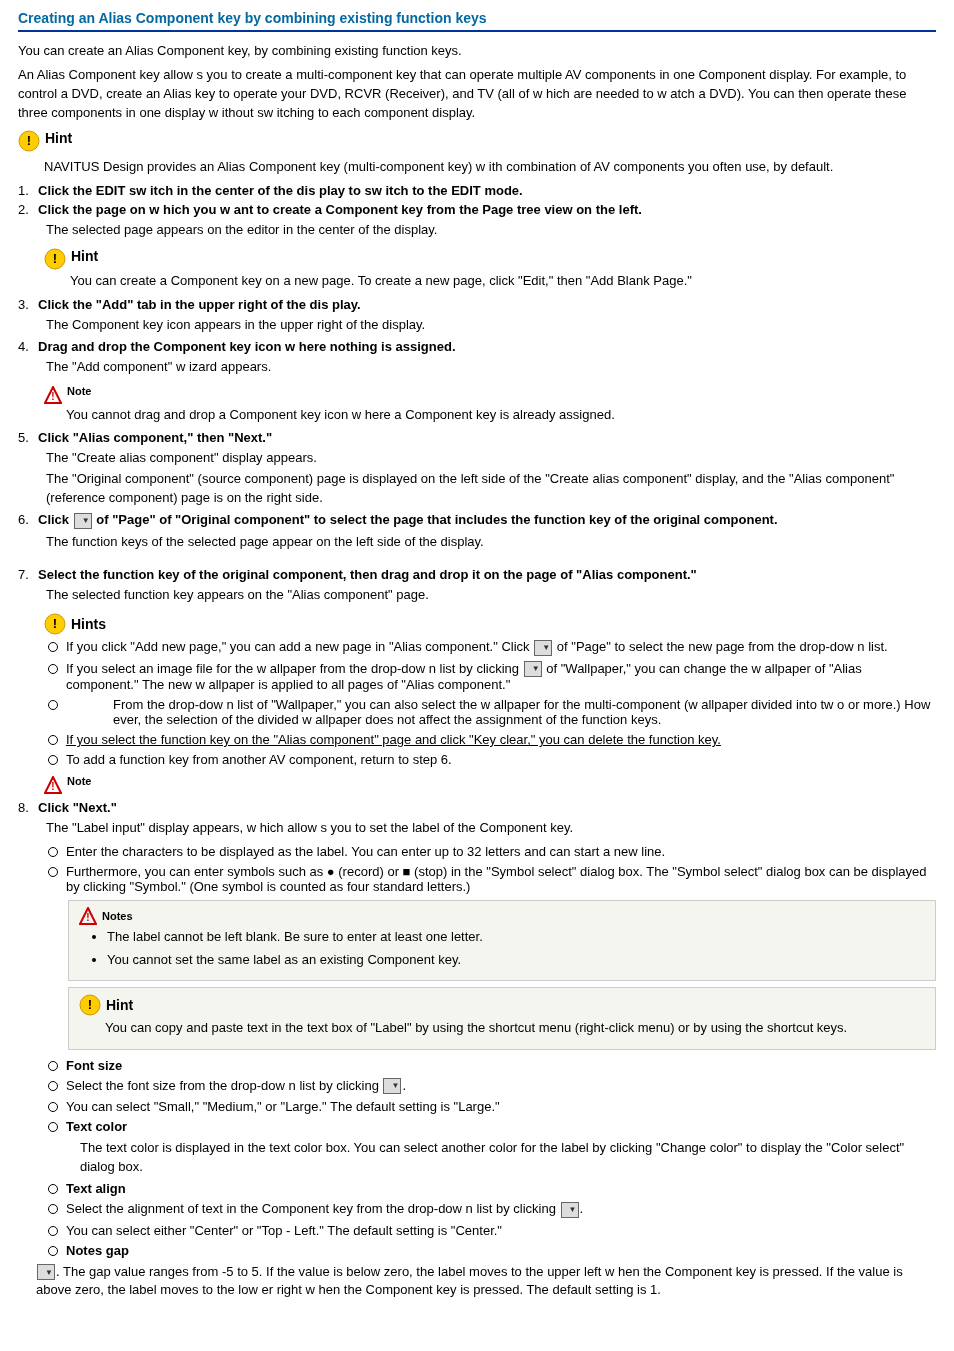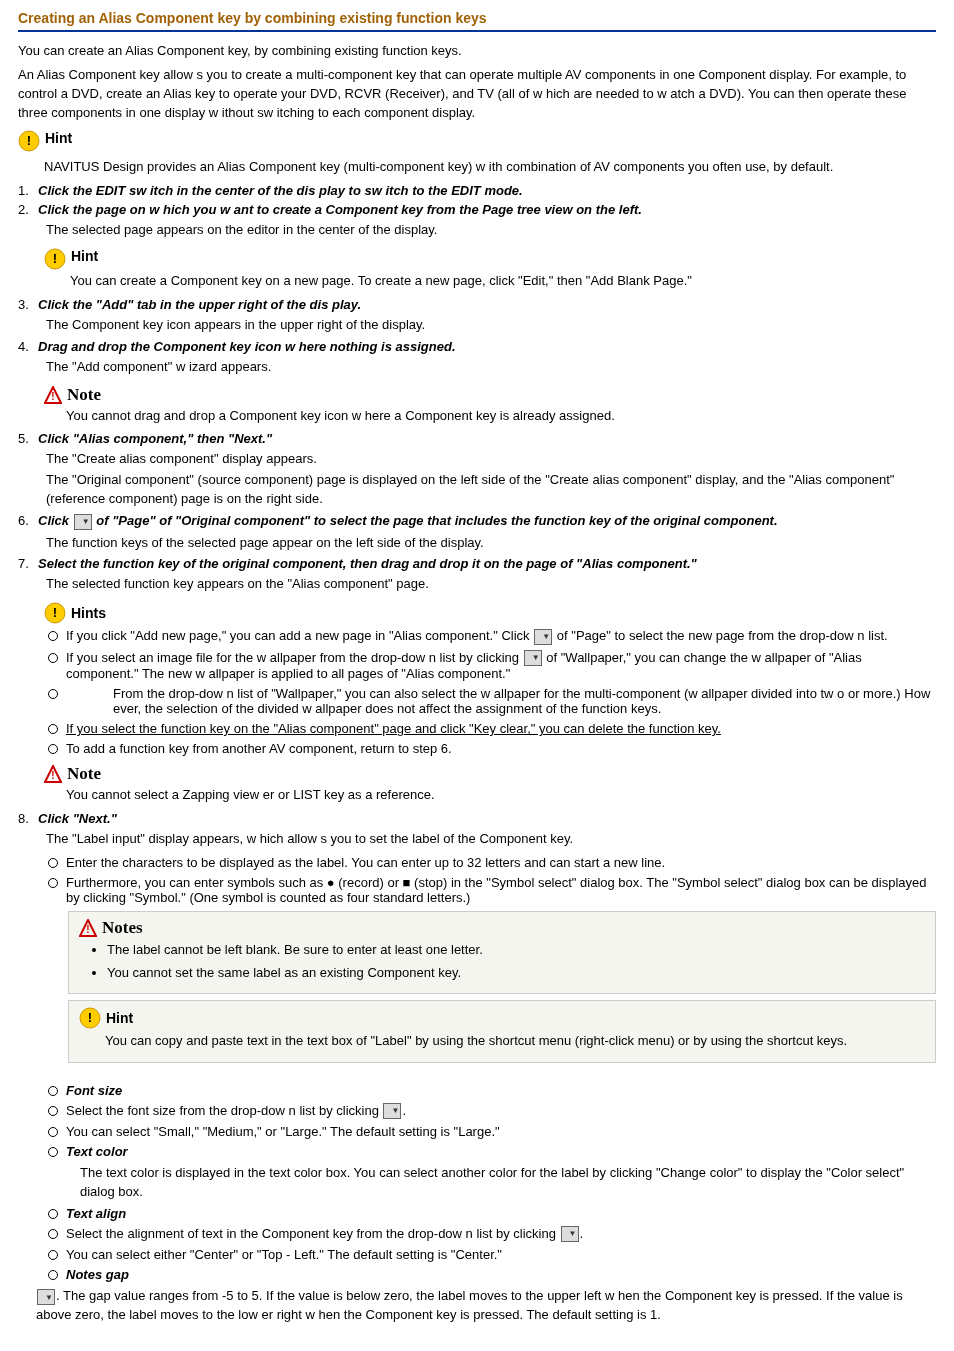--- a/index.html
+++ b/index.html
@@ -10,21 +10,21 @@
       background: #fff;
       width: 954px;
       min-height: 1351px;
     }
     .page-container {
       padding: 10px 18px 20px 18px;
     }
     .page-title {
       font-size: 14px;
       font-weight: bold;
-      color: #a16207;
+      color: #0369a1;
       border-bottom: 2px solid #003399;
       padding-bottom: 4px;
       margin-bottom: 10px;
     }
     p {
       margin-bottom: 5px;
       line-height: 1.45;
     }
     .hint-box {
       display: flex;
@@ -49,33 +49,32 @@
     }
     .note-icon {
       width: 18px;
       height: 18px;
       margin-right: 5px;
       flex-shrink: 0;
       margin-top: 1px;
     }
     .note-label {
       font-weight: bold;
-      font-size: 17px;
-      font-family: Liberation Serif, serif;
+      font-size: 11px;
     }
     ul.bullet-list {
       margin-left: 28px;
       margin-bottom: 4px;
       list-style: disc;
     }
     ul.bullet-list li {
       margin-bottom: 4px;
       line-height: 1.45;
     }
-    .bold { font-weight: bold; font-style: italic; }
+    .bold { font-weight: bold; }
     .dropdown-icon {
       display: inline-block;
       width: 18px;
       height: 16px;
       border: 1px solid #666;
       background: #ddd;
       vertical-align: middle;
       position: relative;
       margin: 0 1px;
     }
@@ -207,21 +206,21 @@
     <span class="step-num">5.</span>
     <span class="li-text"><span class="bold">Click "Alias component," then "Next."</span></span>
   </div>
   <p style="margin-left:28px; margin-bottom:2px;">The "Create alias component" display appears.</p>
   <p style="margin-left:28px; margin-bottom:4px;">The "Original component" (source component) page is displayed on the left side of the "Create alias component" display, and the "Alias component" (reference component) page is on the right side.</p>
 
   <div class="numbered-step">
     <span class="step-num">6.</span>
     <span class="li-text"><span class="bold">Click <span class="dropdown-icon"></span> of "Page" of "Original component" to select the page that includes the function key of the original component.</span></span>
   </div>
-  <p style="margin-left:28px; margin-bottom:4px;">The function keys of the selected page appear on the left side of the display.</p>
+  <p style="margin-left:28px; margin-bottom:16px;">The function keys of the selected page appear on the left side of the display.</p>
 
   <div class="numbered-step">
     <span class="step-num">7.</span>
     <span class="li-text"><span class="bold">Select the function key of the original component, then drag and drop it on the page of "Alias component."</span></span>
   </div>
   <p style="margin-left:28px; margin-bottom:6px;">The selected function key appears on the "Alias component" page.</p>
 
   <div class="hints-box" style="margin-left:26px;">
     <div class="hints-header">
       <svg class="hint-icon" viewBox="0 0 22 22">
@@ -253,21 +252,20 @@
   </div>
 
   <div style="margin-left:26px; margin-bottom:6px;">
     <div class="note-box" style="margin-bottom:2px;">
       <svg class="note-icon" viewBox="0 0 18 18">
         <polygon points="9,1 17,17 1,17" fill="none" stroke="#cc0000" stroke-width="2"></polygon>
         <text x="9" y="14" text-anchor="middle" font-size="10" font-weight="bold" fill="#cc0000">!</text>
       </svg>
       <span class="note-label">Note</span>
     </div>
-    <p style="margin-left:22px;">You cannot select a Zapping view er or LIST key as a reference.</p>
   </div>
 
   <div class="numbered-step">
     <span class="step-num">8.</span>
     <span class="li-text"><span class="bold">Click "Next."</span></span>
   </div>
   <p style="margin-left:28px; margin-bottom:6px;">The "Label input" display appears, w hich allow s you to set the label of the Component key.</p>
 
   <div class="circle-item-row" style="padding-left:30px;">
     <span class="circle-o"></span>
@@ -296,21 +294,21 @@
     <div class="inner-note-header">
       <svg style="width:22px;height:22px;margin-right:5px;flex-shrink:0;" viewBox="0 0 22 22">
         <circle cx="11" cy="11" r="10" fill="#ffcc00" stroke="#cc9900" stroke-width="1"></circle>
         <text x="11" y="15" text-anchor="middle" font-size="13" font-weight="bold" fill="#000">!</text>
       </svg>
       <span class="hint-label">Hint</span>
     </div>
     <p style="margin-left:26px;">You can copy and paste text in the text box of "Label" by using the shortcut menu (right-click menu) or by using the shortcut keys.</p>
   </div>
 
-  <div class="circle-item-row" style="padding-left:30px; margin-top:20px;">
+  <div class="circle-item-row" style="padding-left:30px; margin-top:8px;">
     <span class="circle-o"></span>
     <span class="li-text bold">Font size</span>
   </div>
   <div class="circle-item-row" style="padding-left:30px;">
     <span class="circle-o"></span>
     <span class="li-text">Select the font size from the drop-dow n list by clicking <span class="dropdown-icon"></span>.</span>
   </div>
   <div class="circle-item-row" style="padding-left:30px;">
     <span class="circle-o"></span>
     <span class="li-text">You can select "Small," "Medium," or "Large." The default setting is "Large."</span>

